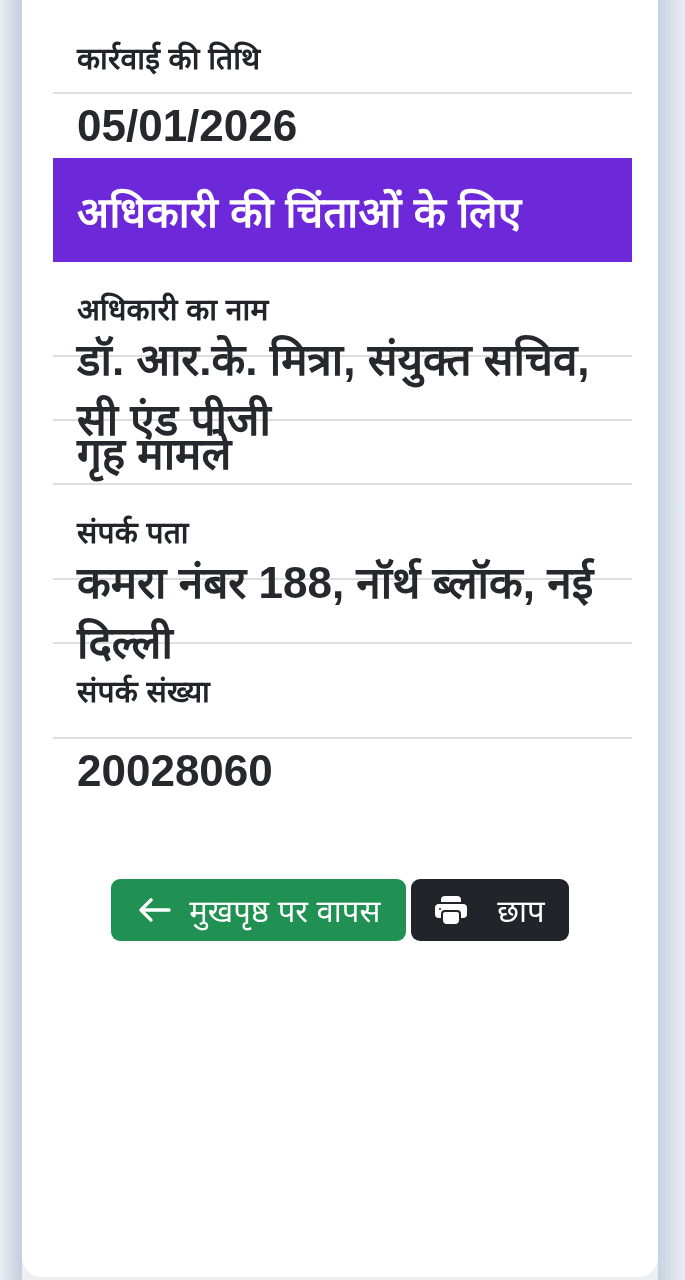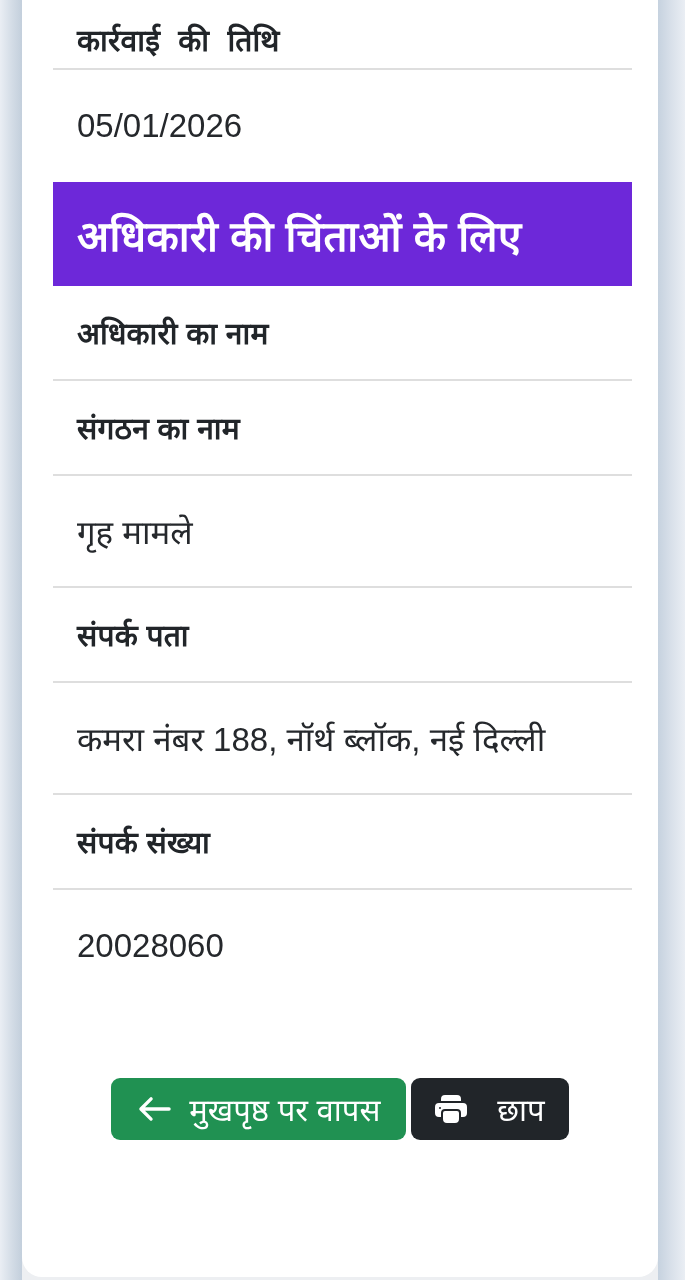--- a/index.html
+++ b/index.html
@@ -38,25 +38,25 @@
     box-sizing: border-box;
     color: #212529;
   }
   .row.bb { border-bottom: 2px solid #dedede; }
   .row.h {
     height: 95px;
     font-weight: 700;
     font-size: 30px;
     letter-spacing: 0.2px;
   }
-  .row.h.first { height: 70px; align-items: flex-end; padding-bottom: 8px; font-family: Liberation Mono, monospace; }
+  .row.h.first { height: 94px; align-items: flex-end; padding-bottom: 14px; }
   .row.v {
-    height: 112px;
-    font-weight: 400;
-    font-size: 33px;
+    height: 64px;
+    font-weight: 700;
+    font-size: 44px;
     color: #25282c;
   }
   .row.band {
     height: 104px;
     background: #6d28d9;
     color: #ffffff;
     font-weight: 700;
     font-size: 42px;
     letter-spacing: 0.3px;
   }
@@ -91,22 +91,22 @@
 
 <div class="card">
   <div class="detail-table">
 
     <div class="row h first bb">कार्रवाई की तिथि</div>
     <div class="row v">05/01/2026</div>
 
     <div class="row band">अधिकारी की चिंताओं के लिए</div>
 
     <div class="row h bb">अधिकारी का नाम</div>
+    <div class="row v bb">डॉ. आर.के. मित्रा, संयुक्त सचिव, सी एंड पीजी</div>
 
-    <div class="row h bb">संगठन का नाम</div>
     <div class="row v bb">गृह मामले</div>
 
     <div class="row h bb">संपर्क पता</div>
     <div class="row v bb">कमरा नंबर 188, नॉर्थ ब्लॉक, नई दिल्ली</div>
 
 
     <div class="row h bb">संपर्क संख्या</div>
     <div class="row v">20028060</div>
 
   </div>

